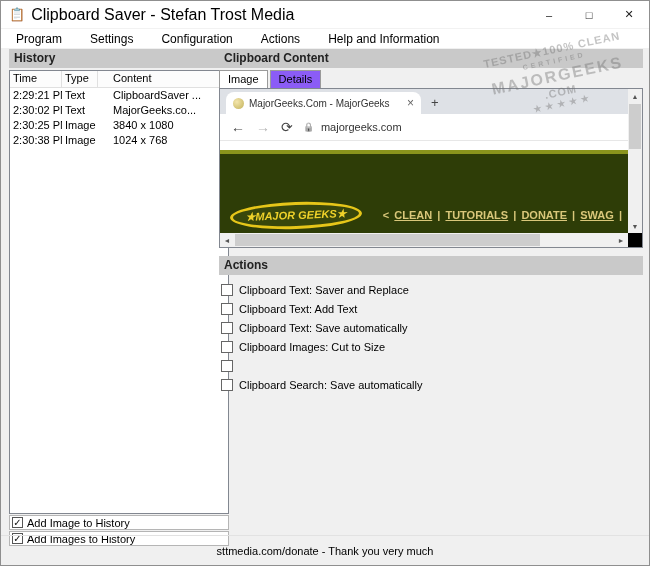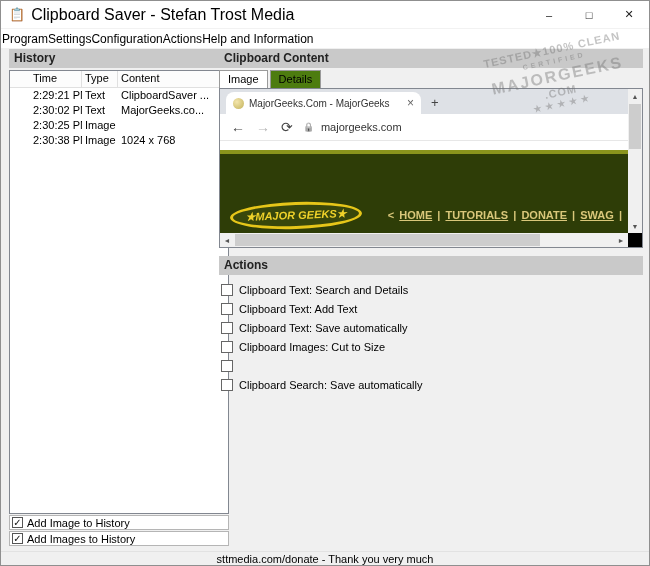--- a/index.html
+++ b/index.html
@@ -13,45 +13,45 @@
               display:flex; align-items:center; border-bottom:1px solid #f2f2f2; }
   .app-icon { margin:0 6px 0 8px; font-size:13px; line-height:1; }
   .win-title { font-size:16px; color:#000; }
   .win-controls { margin-left:auto; display:flex; height:100%; }
   .win-btn { width:40px; display:flex; align-items:center; justify-content:center;
              font-size:11px; color:#222; cursor:default; }
 
   
   .menubar { position:absolute; top:28px; left:0; right:0; height:19px; background:#fff;
              display:flex; align-items:center; padding-left:1px; }
-  .menu-item { font-size:12px; color:#000; padding:0 0; }
+  .menu-item { font-size:12px; color:#000; padding:0 14px; }
 
   
   .panel-header { height:19px; background:#c9c9c9; font-size:12px; font-weight:bold;
                   color:#222; padding:2px 5px; }
 
   
   .history-panel { position:absolute; left:8px; top:48px; width:220px; height:497px; }
   .history-list { position:absolute; top:21px; left:0; right:0; bottom:32px;
                   background:#fff; border:1px solid #828790; font-size:11px; overflow:hidden; }
   .list-header { display:flex; height:17px; background:#fcfcfc; border-bottom:1px solid #e0e0e0; }
   .hcell { padding:1px 3px; border-right:1px solid #e0e0e0; color:#000; white-space:nowrap; overflow:hidden; }
-  .col-time { width:52px;margin-left:20px; } .col-type { width:36px; } .col-content { flex:1; border-right:none; }
+  .col-time { width:52px; } .col-type { width:36px; } .col-content { flex:1; border-right:none;margin-left:12px; }
   .lrow { display:flex; height:15px; line-height:15px; }
   .lcell { padding:0 3px; white-space:nowrap; overflow:hidden; }
   .opt-row { position:absolute; left:0; right:0; height:15px; background:#fff;
              border:1px solid #b5b5b5; display:flex; align-items:center; font-size:11px; }
   .opt-row.r1 { bottom:16px; } .opt-row.r2 { bottom:0; }
   .cb { width:11px; height:11px; border:1px solid #555; background:#fff; margin:0 4px 0 2px;
         font-size:10px; line-height:9px; text-align:center; color:#111; flex:0 0 auto; }
 
   
   .clip-panel { position:absolute; left:218px; top:48px; width:424px; height:199px; }
   .tabstrip { position:absolute; top:21px; left:0; height:18px; display:flex; font-size:11px; }
-  .tab { padding:2px 8px 0 8px; border:1px solid #9a9a9a; border-bottom:none; background:#4d7c0f;
+  .tab { padding:2px 8px 0 8px; border:1px solid #9a9a9a; border-bottom:none; background:#8b5cf6;
          margin-right:2px; }
   .tab.active { background:#fff; z-index:2; }
   .preview { position:absolute; top:39px; left:0; right:0; bottom:0;
              border:1px solid #828790; background:#000000; }
   .pv-content { position:absolute; left:0; top:0; right:14px; bottom:14px; overflow:hidden; background:#fff; }
   .vscroll { position:absolute; right:0; top:0; bottom:14px; width:14px; background:#f0f0f0; }
   .hscroll { position:absolute; left:0; bottom:0; right:14px; height:14px; background:#f0f0f0; }
   .sbtn { width:14px; height:14px; display:flex; align-items:center; justify-content:center;
           font-size:7px; color:#555; }
   .sbtn.abs-b { position:absolute; bottom:0; left:0; }
@@ -85,21 +85,21 @@
   .nav .lnk { text-decoration:underline; margin:0 2px; }
 
   
   .actions-panel { position:absolute; left:218px; top:255px; width:424px; height:160px; }
   .action-rows { position:absolute; top:24px; left:2px; right:0; }
   .action-row { display:flex; align-items:center; height:19px; font-size:11px; color:#000; }
   .acb { width:12px; height:12px; border:1px solid #666; background:#fff; margin-right:6px;
          font-size:10px; line-height:10px; text-align:center; color:#111; flex:0 0 auto; }
 
   
-  .statusbar { position:absolute; bottom:0; left:0; right:0; height:14px; display:flex;
+  .statusbar { position:absolute; bottom:0; left:0; right:0; height:30px; display:flex;
                align-items:center; justify-content:center; font-size:11px; color:#000;
                border-top:1px solid #e2e2e2; }
 
   
   .watermark { position:absolute; top:42px; right:4px; width:175px; text-align:center;
                color:rgba(115,115,115,0.42); transform:rotate(-12deg); pointer-events:none;
                z-index:30; font-weight:bold; line-height:1.25; }
   .wm1 { font-size:11px; letter-spacing:1px; }
   .wm2 { font-size:7px; letter-spacing:3px; }
   .wm3 { font-size:16px; letter-spacing:2px; }
@@ -143,20 +143,21 @@
         <div class="lcell col-content">ClipboardSaver ...</div>
       </div>
       <div class="lrow">
         <div class="lcell col-time">2:30:02 PM</div>
         <div class="lcell col-type">Text</div>
         <div class="lcell col-content">MajorGeeks.co...</div>
       </div>
       <div class="lrow">
         <div class="lcell col-time">2:30:25 PM</div>
         <div class="lcell col-type">Image</div>
+        <div class="lcell col-content">3840 x 1080</div>
       </div>
       <div class="lrow">
         <div class="lcell col-time">2:30:38 PM</div>
         <div class="lcell col-type">Image</div>
         <div class="lcell col-content">1024 x 768</div>
       </div>
     </div>
     <div class="opt-row r1">
       <span class="cb">✓</span>
       <span>Add Image to History</span>
@@ -191,21 +192,21 @@
           <span class="addr">
             <span class="lock">🔒</span>
             <span>majorgeeks.com</span>
           </span>
         </div>
         <div class="b-page">
           <div class="green-band">
             <div class="logo">★MAJOR GEEKS★</div>
             <div class="nav">
               <span>&lt;</span>
-              <span class="lnk">HOME</span>
+              <span class="lnk">CLEAN</span>
               <span>|</span>
               <span class="lnk">TUTORIALS</span>
               <span>|</span>
               <span class="lnk">DONATE</span>
               <span>|</span>
               <span class="lnk">SWAG</span>
               <span>|</span>
             </div>
           </div>
         </div>
@@ -221,21 +222,21 @@
         <div class="sbtn abs-r">►</div>
       </div>
     </div>
   </div>
 
   <div class="actions-panel">
     <div class="panel-header">Actions</div>
     <div class="action-rows">
       <div class="action-row">
         <span class="acb"></span>
-        <span>Clipboard Text: Search and Details</span>
+        <span>Clipboard Text: Saver and Replace</span>
       </div>
       <div class="action-row">
         <span class="acb"></span>
         <span>Clipboard Text: Add Text</span>
       </div>
       <div class="action-row">
         <span class="acb"></span>
         <span>Clipboard Text: Save automatically</span>
       </div>
       <div class="action-row">

